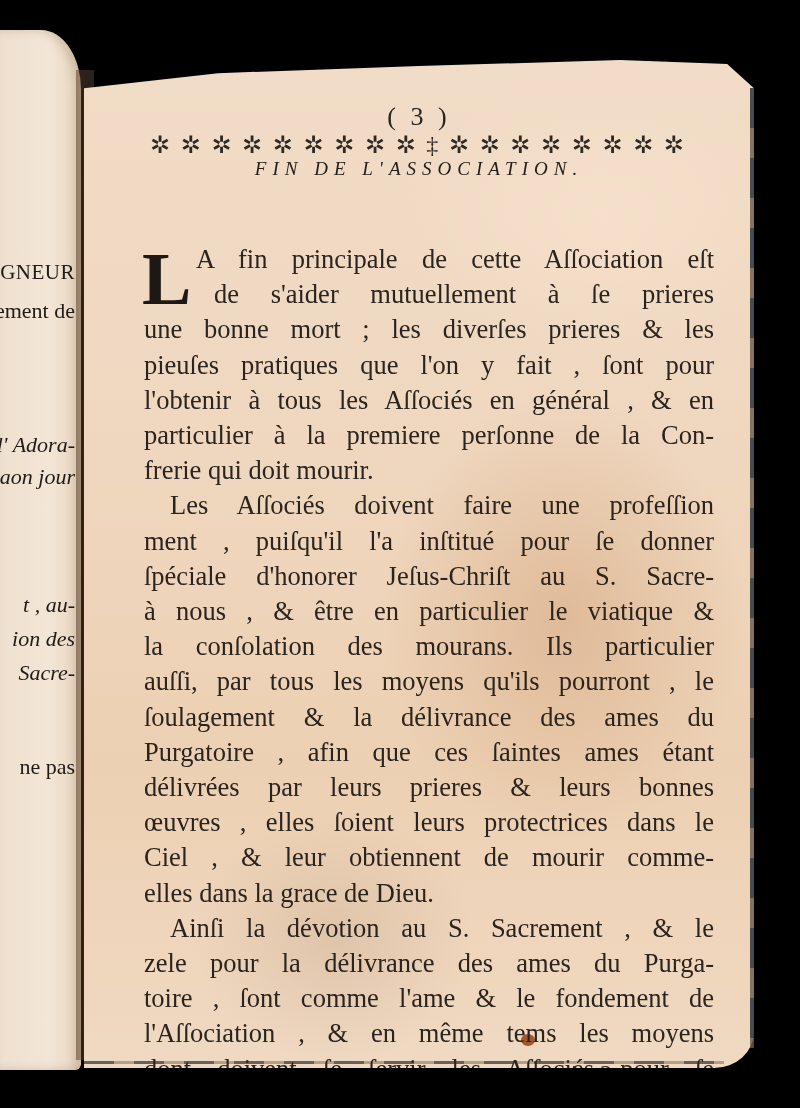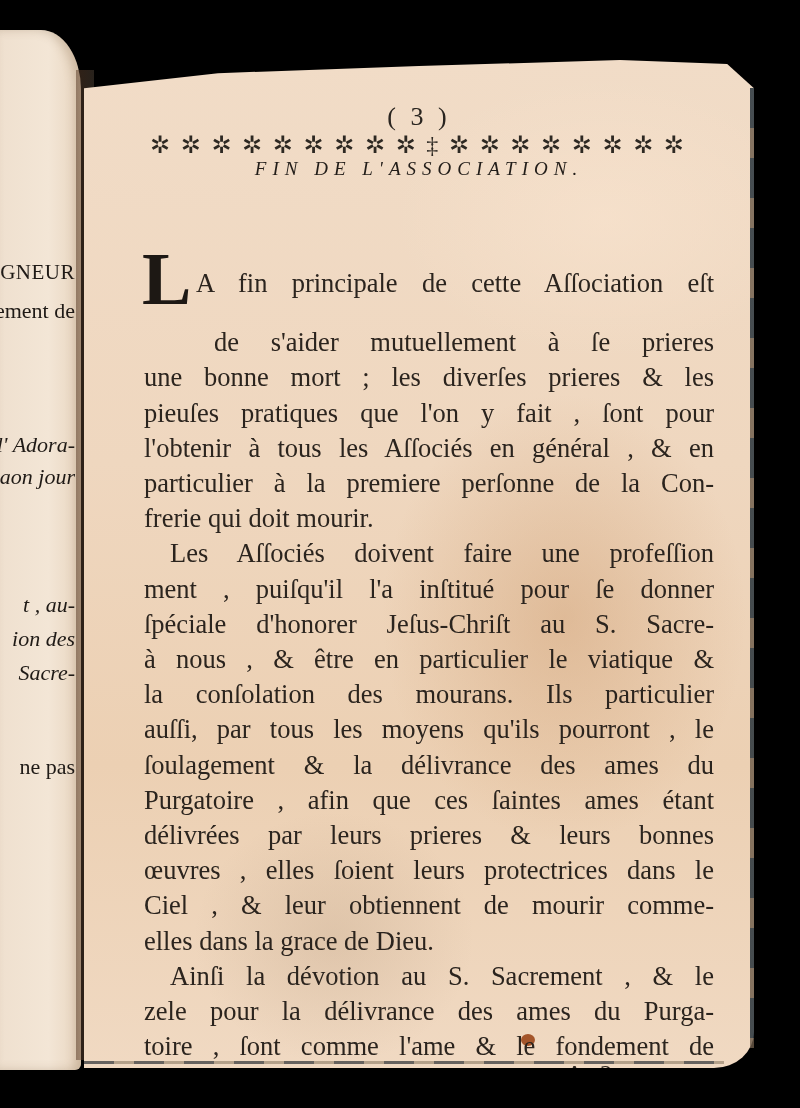--- a/index.html
+++ b/index.html
@@ -72,21 +72,21 @@
     position: absolute; left: 60px; top: 184px; width: 570px;
     font-size: 26.5px; line-height: 35.2px; color: #2b241e;
   }
   .line { display: block; white-space: nowrap; text-align: justify; text-align-last: justify; }
   .line.last { text-align-last: left; }
   .line.indent { padding-left: 26px; }
   .drop-cap {
     position: absolute; left: 58px; top: 184px; font-size: 74px; line-height: 74px; color: #1d1814;
     font-weight: bold;
   }
-  .first-lines .line { padding-left: 52px; margin-top: 24px; }
+  .first-lines .line { padding-left: 52px; }
   .signature {
     position: absolute; left: 438px; top: 1002px; font-size: 24px; color: #2b241e; letter-spacing: 6px; margin-left: 44px;
   }
 </style>
 </head>
 <body>
 
 <div class="left-page">
   <span class="left-line caps" style="top:230px">GNEUR</span>
   <span class="left-line" style="top:268px">ement de</span>

